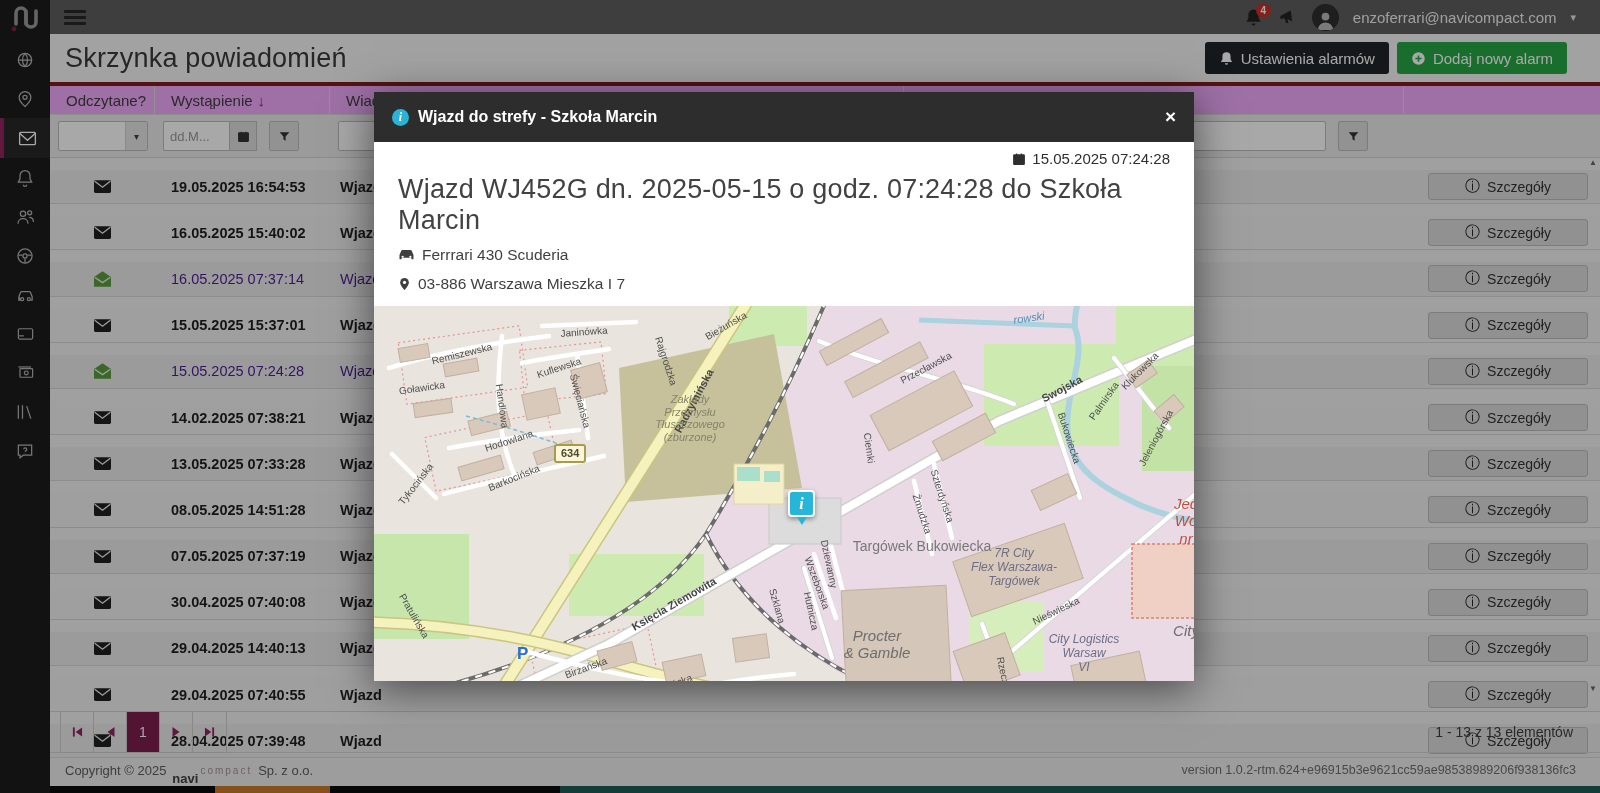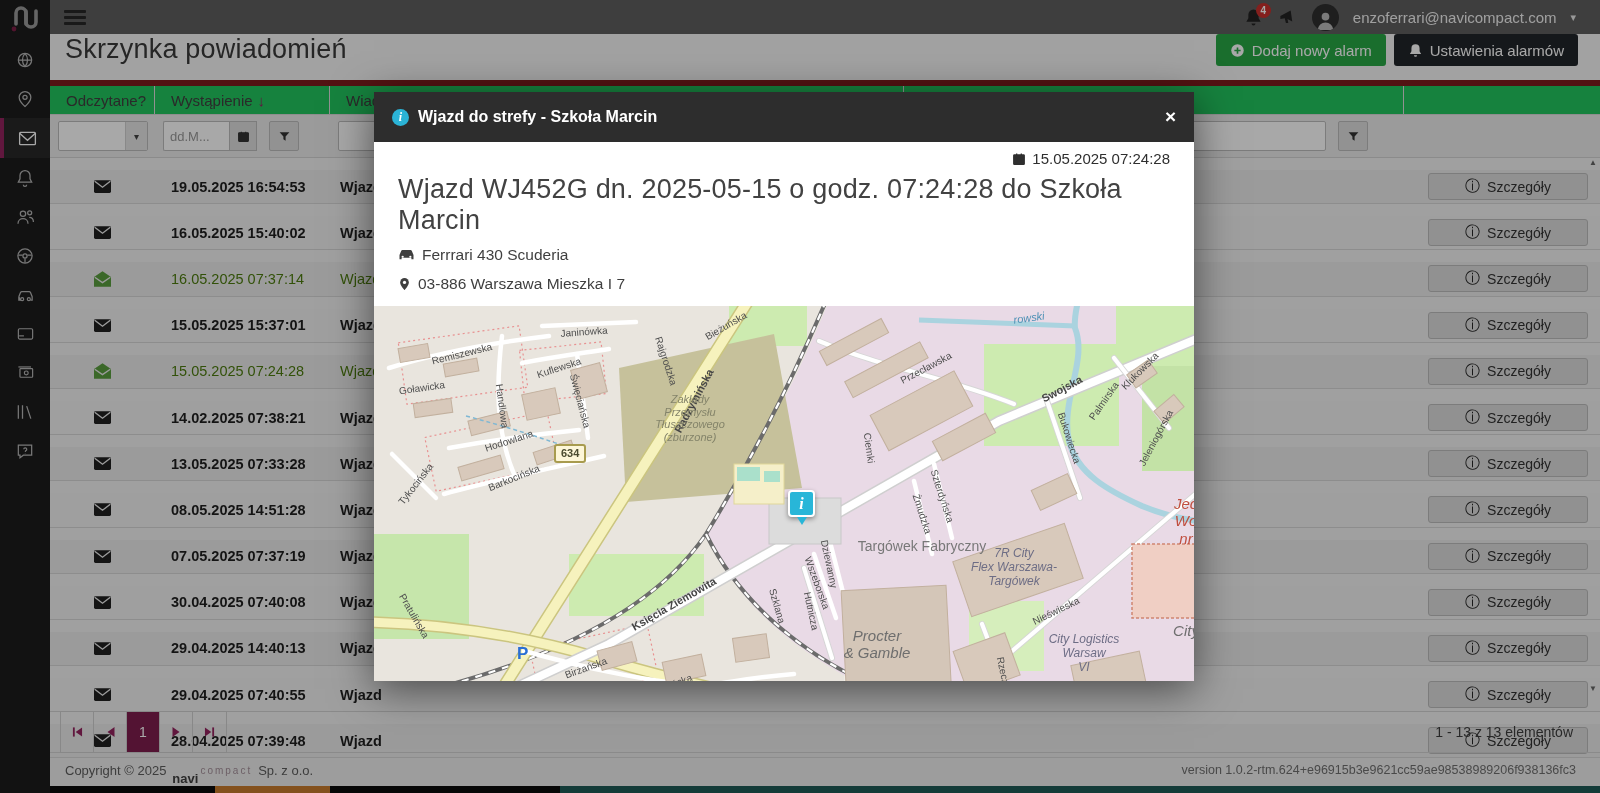--- a/index.html
+++ b/index.html
@@ -23,31 +23,31 @@
   .hamburger div { height:3px; background:#262626; margin:3px 0; border-radius:1px; }
   .topbar-right { margin-left:auto; display:flex; align-items:center; gap:14px; }
   .tb-icon { position:relative; cursor:pointer; display:flex; }
   .tb-icon svg { fill:#222; }
   .badge { position:absolute; top:-5px; right:-8px; background:#c9302c; color:#fff; font-size:10px; font-weight:bold;
            width:15px; height:15px; border-radius:50%; display:flex; align-items:center; justify-content:center; }
   .avatar { width:27px; height:27px; border-radius:50%; background:#2e2e2e; display:flex; align-items:flex-end; justify-content:center; overflow:hidden; cursor:pointer; }
   .user-email { color:#f2f2f2; font-size:15px; cursor:pointer; }
   .caret { color:#e8e8e8; font-size:11px; cursor:pointer; }
 
-  .titlebar { height:52px; background:#f6f6f6; border-bottom:6px solid #7f1d1d; display:flex; align-items:flex-start; padding:0 22px 0 15px; }
+  .titlebar { height:52px; background:#f6f6f6; border-bottom:4px solid #7f1d1d; display:flex; align-items:center; padding:0 33px 0 15px; }
   .page-title { font-size:27px; font-weight:300; color:#3a3a3a; letter-spacing:.2px; }
   .title-actions { margin-left:auto; display:flex; gap:8px; }
   .btn { border:none; border-radius:3px; font-size:15px; height:32px; padding:0 14px; display:flex; align-items:center; gap:7px; cursor:pointer; font-family:inherit; }
   .btn-green { background:#28a745; color:#fff; }
   .btn-dark { background:#212529; color:#fff; }
 
   
   .content { flex:1; background:#f3f3f3; display:flex; flex-direction:column; position:relative; }
   .tgrid { display:grid; grid-template-columns:105px 175px 574px 500px 1fr; }
-  .thead { height:29px; background:#22c55e; border-bottom:1px solid #d8d8d8; align-items:center; }
+  .thead { height:29px; background:#f0abfc; border-bottom:1px solid #d8d8d8; align-items:center; }
   .thead > div { font-size:15px; color:#404040; padding-left:16px; height:100%; display:flex; align-items:center; gap:5px; border-right:1px solid #dcdcdc; cursor:pointer; }
   .thead > div:last-child { border-right:none; }
   .sort-arrow { color:#94235f; font-weight:bold; }
   .tfilter { height:43px; background:#ebebeb; border-bottom:1px solid #d4d4d4; align-items:center; }
   .tfilter > div { display:flex; align-items:center; gap:6px; padding-left:8px; height:100%; }
   .f-input { height:30px; border:1px solid #bdbdbd; border-radius:2px; background:#fff; font-size:13px; color:#333; padding:0 6px; font-family:inherit; }
   .f-input::placeholder { color:#9a9a9a; }
   .f-select { width:90px; height:30px; background:#fff; border:1px solid #bdbdbd; border-radius:2px; display:flex; align-items:center; cursor:pointer; }
   .f-select .sel-caret { margin-left:auto; width:22px; height:100%; border-left:1px solid #d0d0d0; background:#e6e6e6; display:flex; align-items:center; justify-content:center; color:#444; font-size:10px; }
   .grp { display:flex; }
@@ -58,21 +58,21 @@
 
   .tbody { height:445px; }
   .trow { height:34.2px; border-bottom:1px solid #d6d6d6; align-items:center; cursor:pointer;margin-top:12px; }
   .trow:nth-child(odd) { background:#ececec; }
   .trow:nth-child(even) { background:#f1f1f1; }
   .trow > div { height:100%; display:flex; align-items:center; }
   .c-read { justify-content:center; }
   .c-date { padding-left:16px; font-size:14.5px; }
   .c-msg { padding-left:10px; font-size:14.5px; overflow:hidden; white-space:nowrap; }
   .trow.unread .c-date, .trow.unread .c-msg { font-weight:bold; color:#1f1f1f; }
-  .trow.read .c-date, .trow.read .c-msg { font-weight:normal; color:#4d7c0f; }
+  .trow.read .c-date, .trow.read .c-msg { font-weight:normal; color:#4c1d95; }
   .trow .mail-open-icon { display:none; }
   .trow.read .mail-open-icon { display:block; }
   .c-action { justify-content:flex-end; padding-right:12px; }
   .btn-details { width:160px; height:27px; background:#dcdcdc; border:1px solid #bdbdbd; border-radius:3px;
                  font-size:14px; color:#333; display:flex; align-items:center; justify-content:center; gap:7px; cursor:pointer; font-family:inherit; }
   .btn-details .i-circ { font-size:15px; color:#222; }
 
   .pager-strip { margin-top:auto; height:42px; border-top:1px solid #d2d2d2; border-bottom:1px solid #d2d2d2; display:flex; align-items:center; padding:0 27px 0 10px; }
   .pager { display:flex; border:1px solid #cfcfcf; }
   .pg-cell { width:33px; height:40px; border-right:1px solid #cfcfcf; display:flex; align-items:center; justify-content:center; cursor:pointer; background:transparent; }
@@ -238,32 +238,32 @@
             </svg>
         </div>
         <span class="user-email">enzoferrari@navicompact.com</span>
         <span class="caret">▾</span>
       </div>
     </header>
 
     <div class="titlebar">
       <h1 class="page-title">Skrzynka powiadomień</h1>
       <div class="title-actions">
+        <button class="btn btn-dark">
+          <svg width="15" height="15" viewBox="0 0 24 24" fill="#fff">
+              <path d="M12,2 a6.5,6.5 0 0 1 6.5,6.5 V13 l2.5,4.5 H3 L5.5,13 V8.5 A6.5,6.5 0 0 1 12,2 z M9.5,19.5 a2.5,2.5 0 0 0 5,0 z"></path>
+            </svg>
+          <span>Ustawienia alarmów</span>
+        </button>
         <button class="btn btn-green">
           <svg width="15" height="15" viewBox="0 0 24 24">
               <circle cx="12" cy="12" r="10" fill="#fff"></circle>
               <path d="M12,7 v10 M7,12 h10" stroke="#28a745" stroke-width="2.6"></path>
             </svg>
           <span>Dodaj nowy alarm</span>
-        </button>
-        <button class="btn btn-dark">
-          <svg width="15" height="15" viewBox="0 0 24 24" fill="#fff">
-              <path d="M12,2 a6.5,6.5 0 0 1 6.5,6.5 V13 l2.5,4.5 H3 L5.5,13 V8.5 A6.5,6.5 0 0 1 12,2 z M9.5,19.5 a2.5,2.5 0 0 0 5,0 z"></path>
-            </svg>
-          <span>Ustawienia alarmów</span>
         </button>
       </div>
     </div>
 
     <div class="content">
       <div class="tgrid thead">
         <div>
             <span>Odczytane?</span>
           </div>
         <div>
@@ -814,21 +814,21 @@
         <span class="map-label lbl-street" style="left:630px;top:370px;transform:translate(-50%,-50%) rotate(78deg)">Rzeczna</span>
 
         <span class="map-label lbl-street" style="left:212px;top:362px;transform:translate(-50%,-50%) rotate(-20deg)">Birżańska</span>
 
         <span class="map-label lbl-street" style="left:296px;top:380px;transform:translate(-50%,-50%) rotate(-22deg)">Rybieńska</span>
 
         <span class="map-label lbl-street" style="left:336px;top:385px;transform:translate(-50%,-50%) rotate(-14deg)">Siarczana</span>
 
         <span class="map-label lbl-street" style="left:40px;top:310px;transform:translate(-50%,-50%) rotate(60deg)">Pratulińska</span>
 
-        <span class="map-label lbl-place" style="left:548px;top:240px;transform:translate(-50%,-50%)">Targówek Fabryczny</span>
+        <span class="map-label lbl-place" style="left:548px;top:240px;transform:translate(-50%,-50%)">Targówek Bukowiecka</span>
 
         <span class="map-label lbl-area" style="left:316px;top:112px;transform:translate(-50%,-50%)">Zakłady
 Przemysłu
 Tłuszczowego
 (zburzone)</span>
 
         <span class="map-label lbl-poi-lg" style="left:503px;top:338px;transform:translate(-50%,-50%)">Procter
 &amp; Gamble</span>
 
         <span class="map-label lbl-poi" style="left:640px;top:262px;transform:translate(-50%,-50%)">7R City

